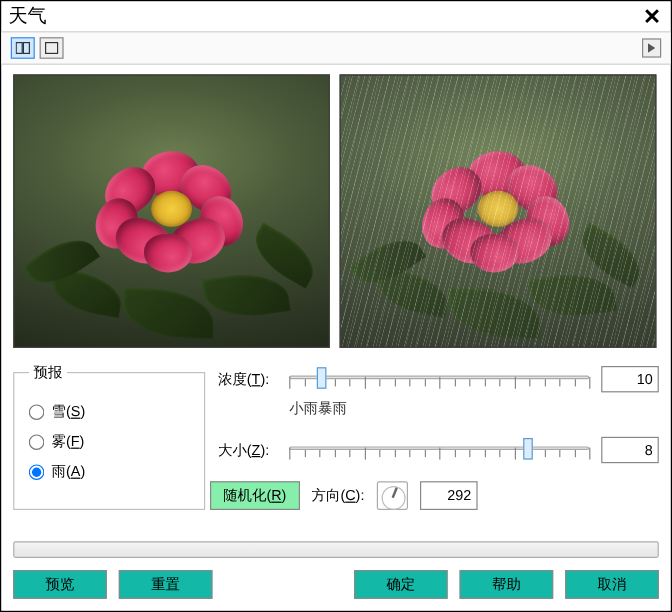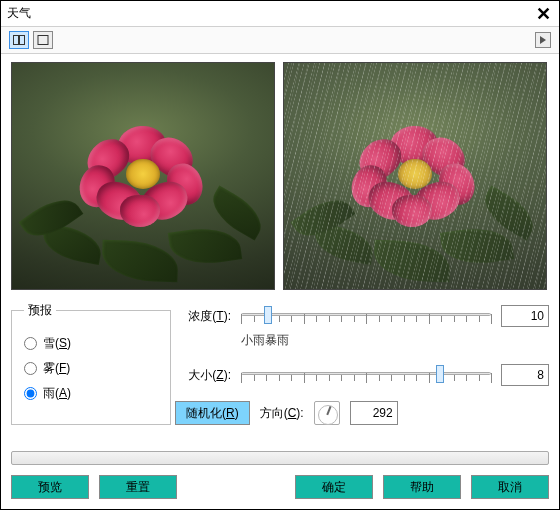--- a/index.html
+++ b/index.html
@@ -1,19 +1,19 @@
 <!DOCTYPE html>
 <html><head>
 <meta charset="utf-8">
 <style>
 * { box-sizing: border-box; margin: 0; padding: 0; font-family: "Microsoft YaHei", "SimSun", sans-serif; font-size: 12px; }
 body { background: #fff; width: 560px; height: 510px; border: 1px solid #000; display: flex; flex-direction: column; }
 
 .titlebar { display: flex; justify-content: space-between; align-items: center; padding: 3px 8px 3px 6px; height: 25px; }
-.titlebar .title { font-size: 12px; }
+.titlebar .title { font-size: 16px; }
 .close { font-size: 18px; font-weight: bold; cursor: pointer; line-height: 1; }
 
 .toolbar { display: flex; justify-content: space-between; align-items: center; padding: 3px 8px; border-top: 1px solid #d0d0d0; border-bottom: 1px solid #d0d0d0; height: 28px; background: #fafafa; }
 .tool-group { display: flex; gap: 4px; }
 .tool-btn { width: 20px; height: 18px; border: 1px solid #888; background: #eee; display: flex; align-items: center; justify-content: center; cursor: pointer; }
 .tool-btn.active { background: #cfe8ff; border-color: #3a8ee6; }
 .tool-btn svg { width: 12px; height: 12px; }
 .play-btn { width: 16px; height: 16px; border: 1px solid #888; background: #eee; display: flex; align-items: center; justify-content: center; cursor: pointer; }
 
 .content { flex: 1; padding: 8px 10px 0 10px; display: flex; flex-direction: column; }
@@ -51,32 +51,32 @@
 .controls { display: flex; gap: 4px; margin-top: 12px; }
 
 fieldset.forecast { border: 1px solid #c0c0c0; padding: 8px 10px 8px 12px; width: 160px; }
 fieldset.forecast legend { padding: 0 4px; }
 .radio-row { display: flex; align-items: center; gap: 6px; margin: 8px 0; cursor: pointer; }
 .radio-row input { cursor: pointer; }
 .radio-row label { cursor: pointer; }
 
 .sliders { flex: 1; display: flex; flex-direction: column; gap: 8px; padding-top: 2px; }
 .srow { display: flex; align-items: center; gap: 10px; height: 24px; }
-.slabel { width: 56px; text-align: right; }
+.slabel { width: 56px; text-align: center; }
 .track-wrap { flex: 1; position: relative; height: 22px; }
 .track { position: absolute; left: 0; right: 0; top: 8px; height: 3px; background: #e4e4e4; border: 1px solid #aaa; border-radius: 2px; }
 .ticks { position: absolute; left: 0; right: 0; top: 4px; height: 14px; }
 .ticks span { position: absolute; width: 1px; height: 6px; background: #888; top: 7px; }
 .ticks span.tall { height: 10px; top: 5px; }
 .thumb { position: absolute; top: 1px; width: 8px; height: 18px; background: #dbeeff; border: 1px solid #5a9bd4; cursor: pointer; }
 .valbox { width: 48px; height: 22px; border: 1px solid #888; text-align: right; padding: 2px 4px; }
 .sub-labels { display: flex; justify-content: flex-start; margin: -4px 58px 6px 66px; font-size: 11px; color: #333; }
 
 .row2 { display: flex; align-items: center; gap: 10px; margin-top: 6px; }
-.btn-sm { height: 24px; padding: 0 10px; border: 1px solid #888; background: #7dd3fc; cursor: pointer; }
+.btn-sm { height: 24px; padding: 0 10px; border: 1px solid #888; background: #86efac; cursor: pointer; }
 .valbox-sm { width: 48px; height: 24px; border: 1px solid #888; text-align: right; padding: 2px 4px; }
 .dir-label { }
 .dial { width: 26px; height: 24px; border: 1px solid #aaa; border-radius: 2px; position: relative; background: #fff; cursor: pointer; }
 .dial::before { content:''; position:absolute; left:3px; top:3px; width:18px; height:18px; border:1px solid #bbb; border-radius:50%; }
 .dial-needle { position:absolute; left:12px; top:12px; width:9px; height:1.5px; background:#666; transform-origin: 0 50%; transform: rotate(292deg); }
 
 .progress-wrap { margin: 14px 10px 0 10px; }
 .progress { height: 14px; border: 1px solid #aaa; background: linear-gradient(#f4f4f4,#e6e6e6); border-radius: 2px; }
 
 .footer { display: flex; justify-content: space-between; padding: 10px; }

